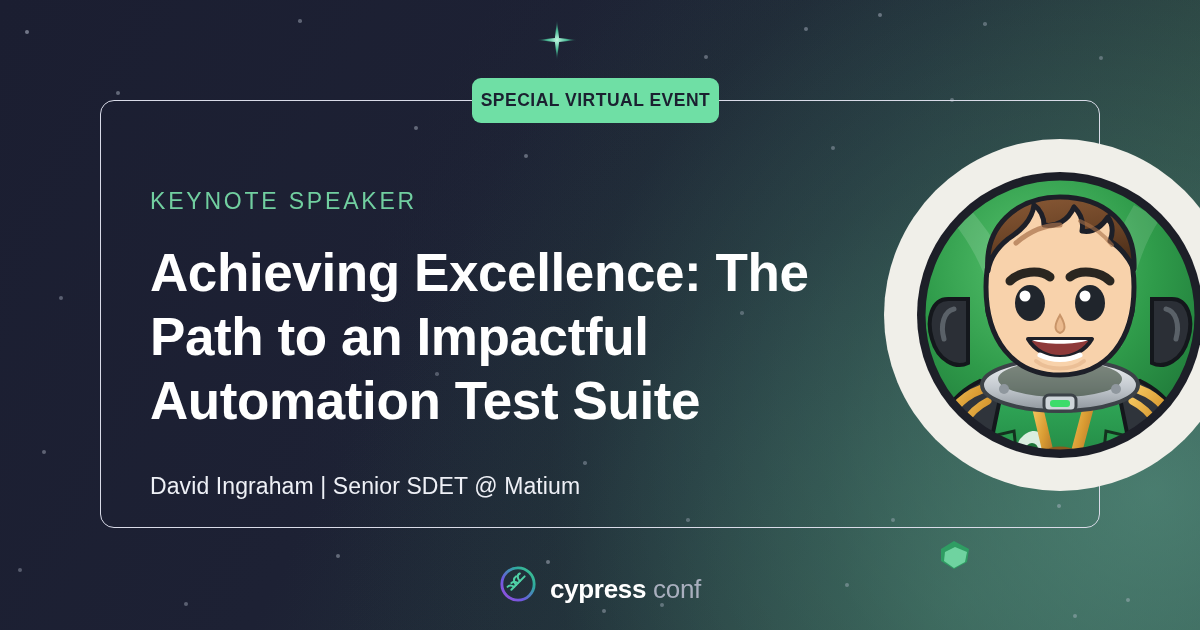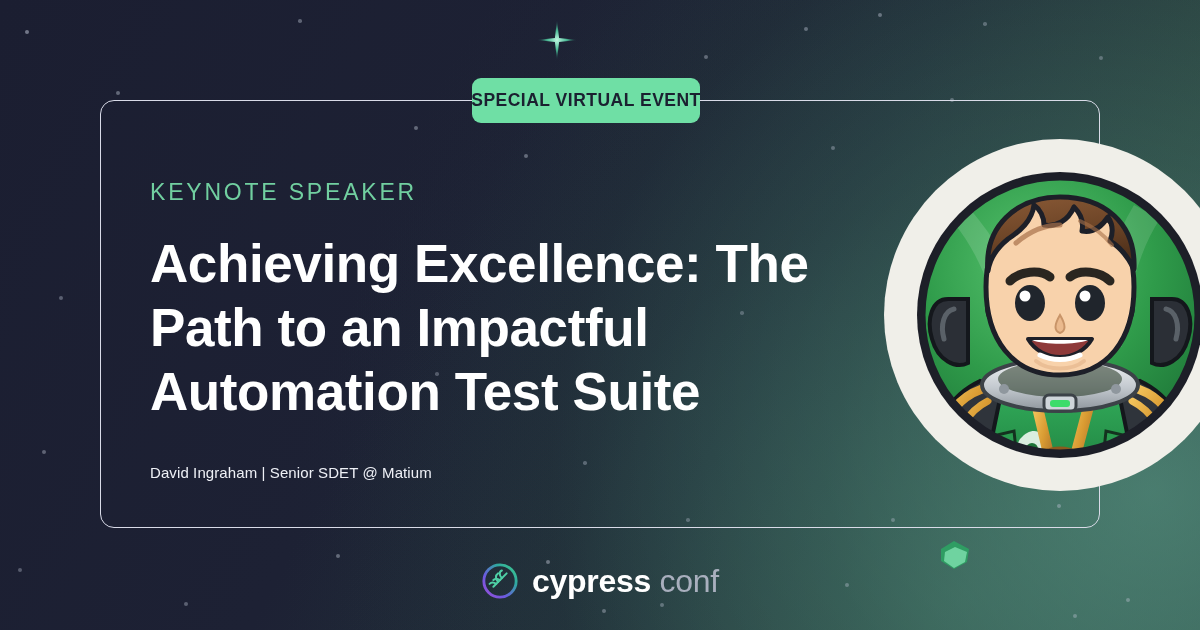--- a/index.html
+++ b/index.html
@@ -48,21 +48,21 @@
     border: 1px solid #d9dbe8;
     border-radius: 14px;
     box-sizing: border-box;
   }
 
   
   .badge {
     position: absolute;
     left: 472px;
     top: 78px;
-    width: 228px;
+    width: 247px;
     height: 45px;
     background: #6fdfa5;
     border-radius: 9px;
     display: flex;
     align-items: center;
     justify-content: center;
     z-index: 5;
   }
   .badge-text {
     color: #1b2030;
@@ -80,39 +80,39 @@
     width: 730px;
     z-index: 3;
   }
   .event-date {
     color: #ffffff;
     font-size: 23px;
     font-weight: normal;
     letter-spacing: 0.2px;
   }
   .keynote-label {
-    margin-top: 29px;
+    margin-top: 38px;
     color: #71cfa0;
     font-size: 23px;
     font-weight: normal;
     letter-spacing: 2.8px;
   }
   .talk-title {
     margin-top: 26px;
     color: #ffffff;
     font-size: 53px;
     font-weight: bold;
     line-height: 1.21;
     letter-spacing: -0.4px;
     max-width: 710px;
   }
   .speaker-line {
     margin-top: 40px;
     color: #eef0f6;
-    font-size: 15px;
+    font-size: 23px;
     font-weight: normal;
     letter-spacing: 0.1px;
   }
 
   
   .avatar-wrap {
     position: absolute;
     left: 884px;
     top: 139px;
     width: 352px;
@@ -127,21 +127,21 @@
     left: 0;
     top: 562px;
     width: 1200px;
     display: flex;
     align-items: center;
     justify-content: center;
     gap: 13px;
     z-index: 3;
   }
   .logo-mark { width: 38px; height: 38px; display: block; }
-  .logo-text { font-size: 32px; letter-spacing: -0.3px; white-space: nowrap; }
+  .logo-text { font-size: 26px; letter-spacing: -0.3px; white-space: nowrap; margin-top: 12px; }
   .logo-cypress { color: #ffffff; font-weight: bold; }
   .logo-conf { color: #a9afbe; font-weight: normal; }
 </style>
 </head>
 <body>
 
 <div id="stage">
 
   <div id="starfield">
       <div class="star" style="left: 25px; top: 30px; width: 4px; height: 4px; opacity: 0.55;"></div>

